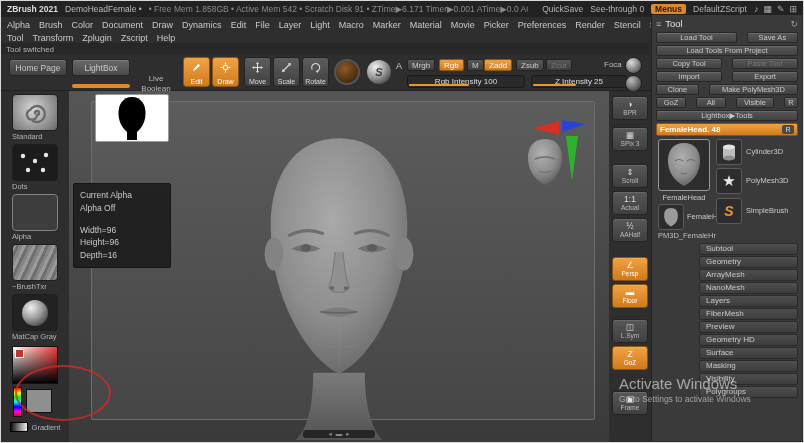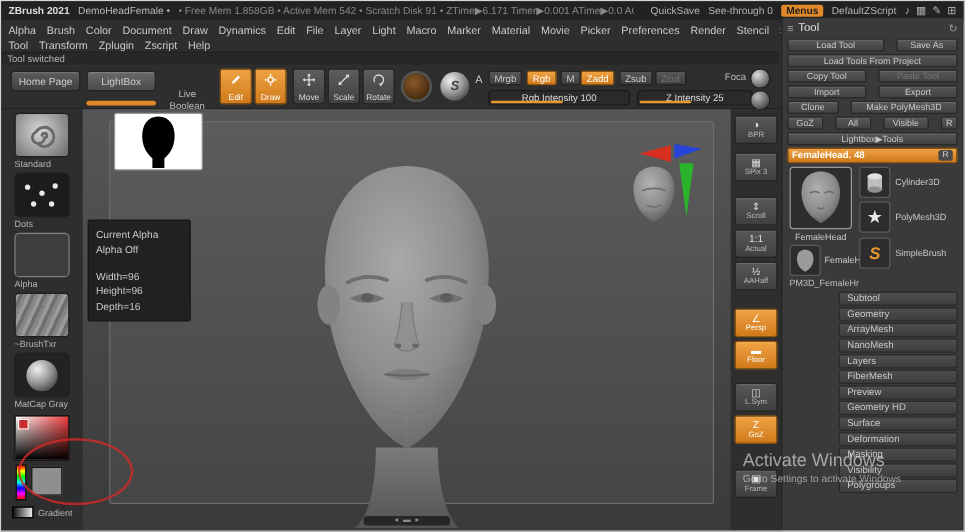--- a/index.html
+++ b/index.html
@@ -72,21 +72,21 @@
   .alt-swatch{width:26px;height:24px;background:#8f8f8f;border:1px solid #111;margin-top:2px;}
   .gradient-row{display:flex;align-items:center;gap:4px;margin-top:2px;}
   .grad-thumb{width:18px;height:10px;background:linear-gradient(90deg,#111,#eee);border:1px solid #000;}
 
   
   .canvas{position:absolute;left:68px;top:90px;width:540px;bottom:0;background:linear-gradient(#565656,#3a3a3a);overflow:hidden;}
   .doc-area{position:absolute;left:22px;top:10px;right:14px;bottom:22px;border:1px solid #6e6e6e;background:linear-gradient(#5c5c5c,#464646);border-radius:2px;}
   .alpha-preview{position:absolute;left:26px;top:3px;width:74px;height:48px;background:#fff;border:1px solid #999;border-radius:2px;display:flex;align-items:center;justify-content:center;z-index:5;}
   .head-svg{position:absolute;left:50%;bottom:2px;transform:translateX(-50%);z-index:2;}
   .gizmo{position:absolute;right:20px;top:24px;z-index:4;}
-  .tooltip{position:absolute;left:4px;top:92px;width:86px;background:rgba(32,32,32,.97);border:1px solid #151515;color:#c9c9c9;font-size:8.5px;line-height:1.5;padding:5px 6px;z-index:20;border-radius:2px;}
+  .tooltip{position:absolute;left:4px;top:92px;width:98px;background:rgba(32,32,32,.97);border:1px solid #151515;color:#c9c9c9;font-size:8.5px;line-height:1.5;padding:5px 6px;z-index:20;border-radius:2px;}
   .tooltip .sp{height:9px;}
   .canvas-scroll{position:absolute;left:50%;bottom:4px;transform:translateX(-50%);width:72px;height:8px;background:#262626;border-radius:3px;display:flex;align-items:center;justify-content:center;gap:4px;font-size:6.5px;color:#8a8a8a;z-index:6;line-height:1;}
 
   
   .right-strip{position:absolute;left:608px;top:90px;width:42px;bottom:0;background:#2e2e2e;display:flex;flex-direction:column;align-items:center;gap:3px;padding-top:5px;}
   .strip-chip{width:36px;height:24px;border-radius:3px;border:1px solid #242424;background:linear-gradient(#585858,#3f3f3f);display:flex;flex-direction:column;align-items:center;justify-content:center;box-shadow:inset 0 1px 0 rgba(255,255,255,.1);}
   .strip-chip .strip-icon{font-size:8.5px;color:#ddd;line-height:1.1;}
   .strip-chip .strip-label{font-size:6.5px;color:#bbb;line-height:1.1;}
   .strip-chip.active{background:linear-gradient(#f0a344,#d07a1a);border-color:#8a5510;}
   .strip-chip.active .strip-label,.strip-chip.active .strip-icon{color:#fff;}
@@ -572,23 +572,20 @@
         </div>
 
         <div class="section-row">
           <span>Geometry HD</span>
         </div>
 
         <div class="section-row">
           <span>Surface</span>
         </div>
 
-        <div class="section-row">
-          <span>Deformation</span>
-        </div>
 
         <div class="section-row">
           <span>Masking</span>
         </div>
 
         <div class="section-row">
           <span>Visibility</span>
         </div>
 
         <div class="section-row">

